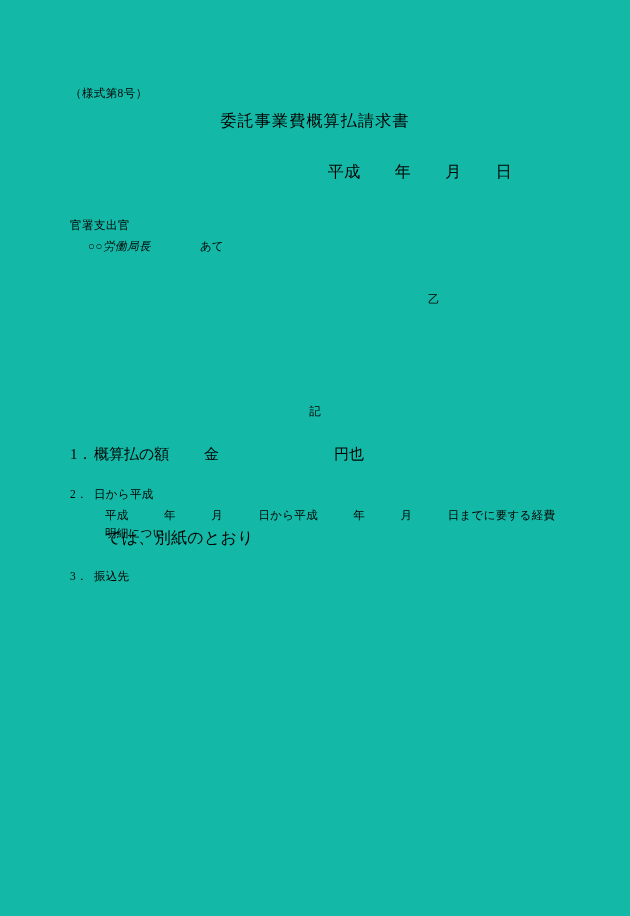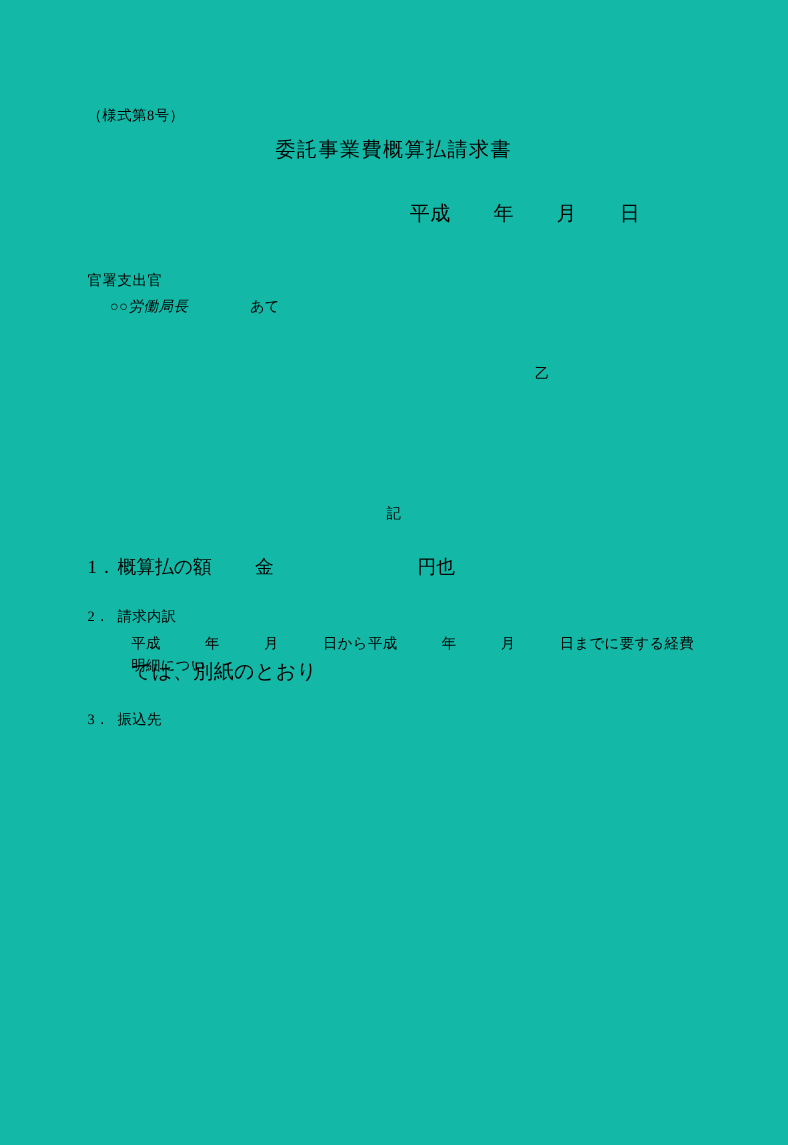--- a/index.html
+++ b/index.html
@@ -169,21 +169,21 @@
   <div class="applicant-mark">乙</div>
 
 
   <div class="ki-mark">記</div>
 
   <div class="amount-row">
     <span class="item-num">1．</span><span class="label">概算払の額</span><span class="kin">金</span><span>円也</span>
   </div>
 
   <div class="item item-2">
-    <span class="item-num">2．</span><span>請求内訳</span>
+    <span class="item-num">2．</span><span>日から平成</span>
   </div>
   <div class="detail-line1">平成　　　年　　　月　　　日から平成　　　年　　　月　　　日までに要する経費明細につい</div>
   <div class="detail-line2">ては、別紙のとおり</div>
 
   <div class="item item-3">
     <span class="item-num">3．</span><span>振込先</span>
   </div>
 
 
 </div>

